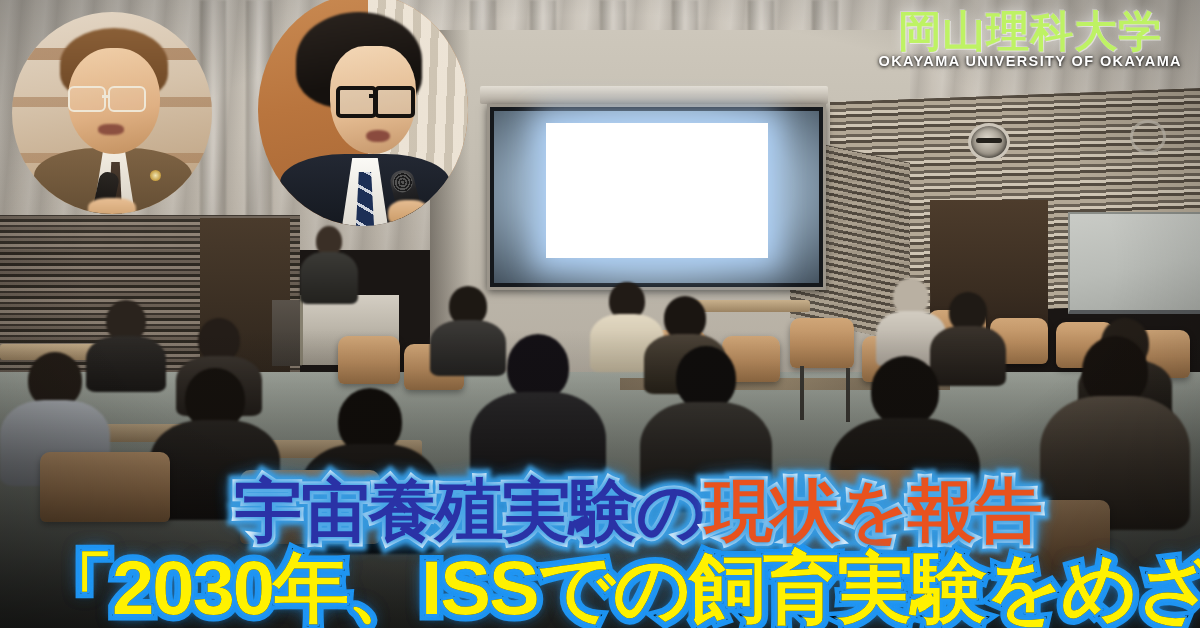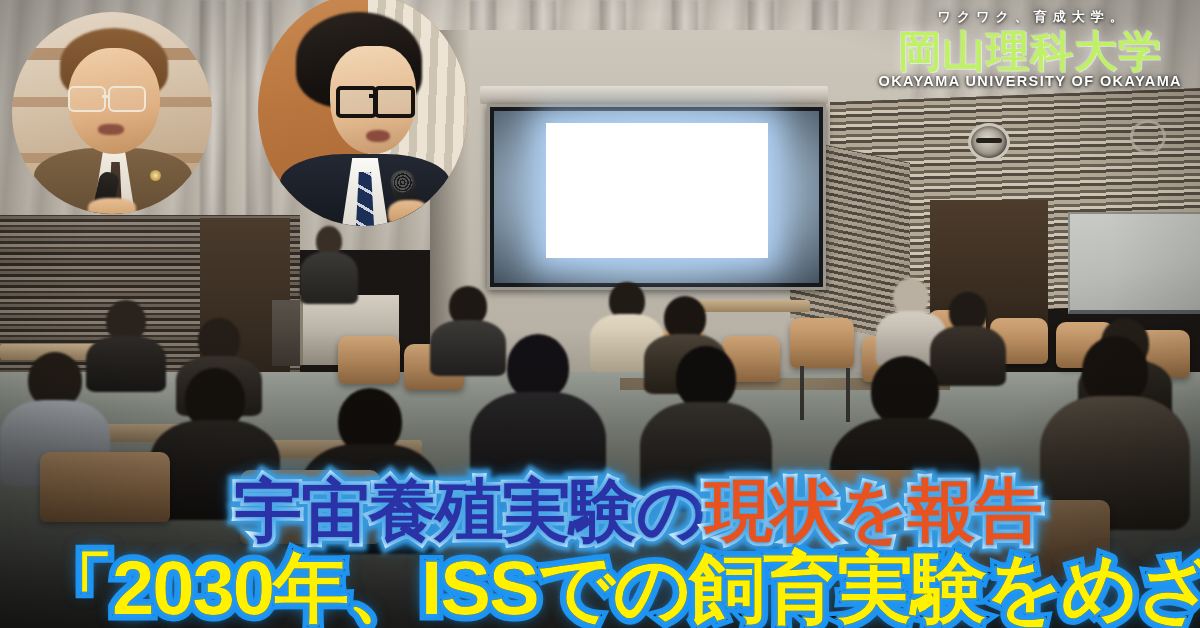--- a/index.html
+++ b/index.html
@@ -704,21 +704,20 @@
     <div class="pb-glass r"></div>
     <div class="pb-glass-bridge"></div>
     <div class="pb-mouth"></div>
     <div class="pb-mic">
       <div class="pb-mic-mesh"></div>
     </div>
     <div class="pb-hand"></div>
   </div>
 
   <div class="logo">
-    <div class="logo-tag">ワクワク、育成大学。</div>
     <div class="logo-jp">岡山理科大学</div>
     <div class="logo-en">OKAYAMA UNIVERSITY OF OKAYAMA</div>
   </div>
 
   <div class="headlines">
 
     <div class="hl-line hl1">
       <span class="hl1-wrap">
         <span class="seg seg-blue hl1-glowback" aria-hidden="true">宇宙養殖実験の</span>
         <span class="seg seg-blue hl1-front">宇宙養殖実験の</span>

